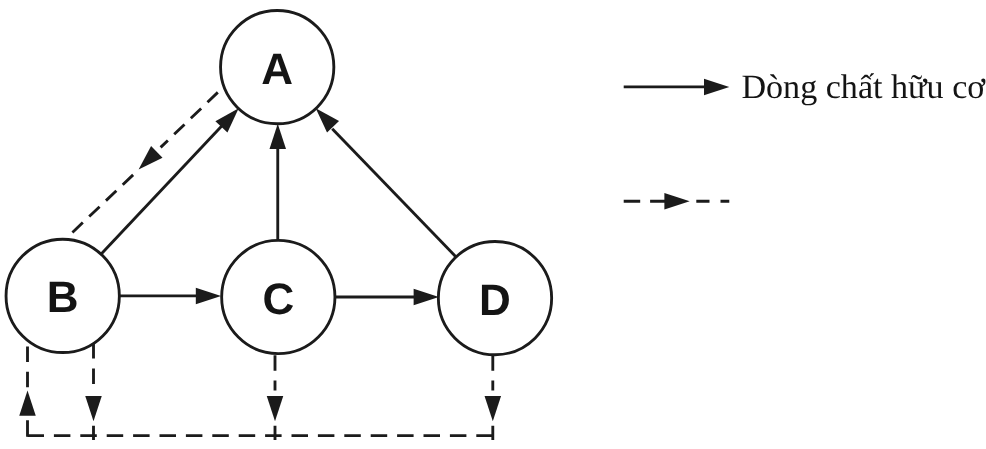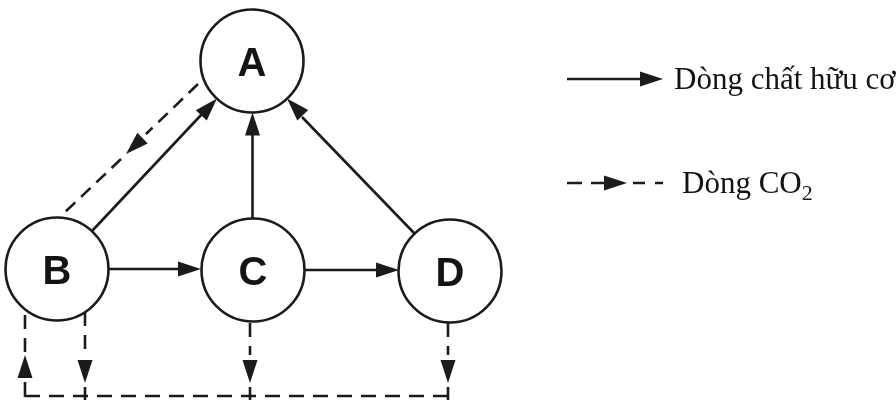--- a/index.html
+++ b/index.html
@@ -124,16 +124,15 @@
     </svg>
     <span class="legend-label">Dòng chất hữu cơ</span>
   </div>
 
   <div class="legend-row co2">
     <svg width="98" height="18" viewBox="0 0 98 18">
       <line class="ln" x1="1" y1="9" x2="40" y2="9" stroke-dasharray="15 9"></line>
       <polygon class="hd" points="-23,-7.5 0,0 -23,7.5" transform="translate(61,9)"></polygon>
       <line class="ln" x1="67" y1="9" x2="97" y2="9" stroke-dasharray="12 10"></line>
     </svg>
-    <span class="legend-label"><span>Dòng CO</span><sub>2</sub></span>
   </div>
 
 </div>
 
 </body></html>

